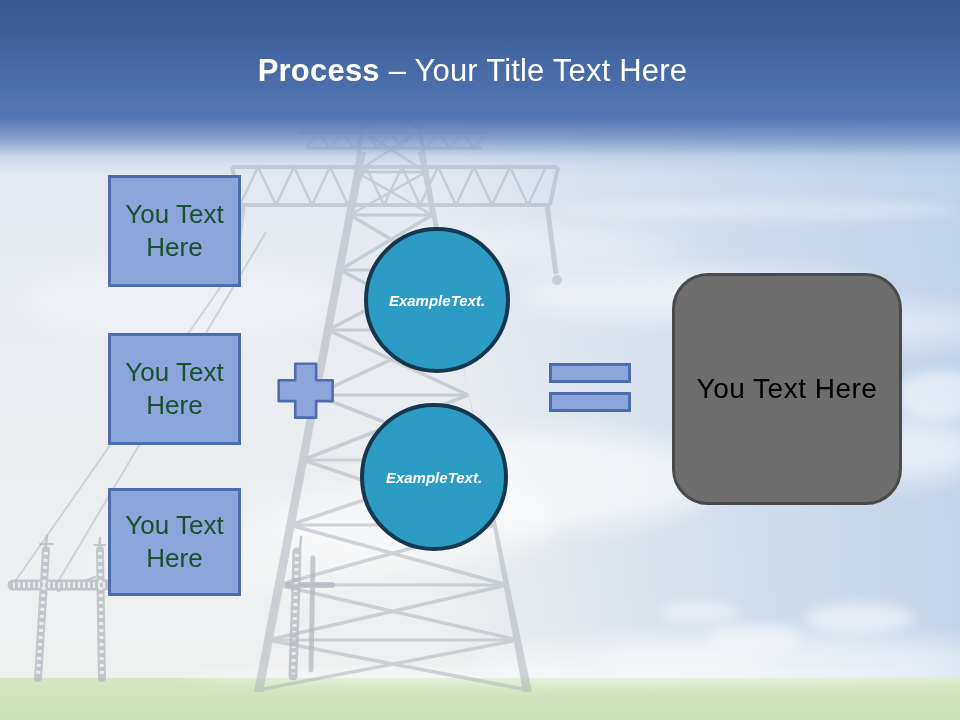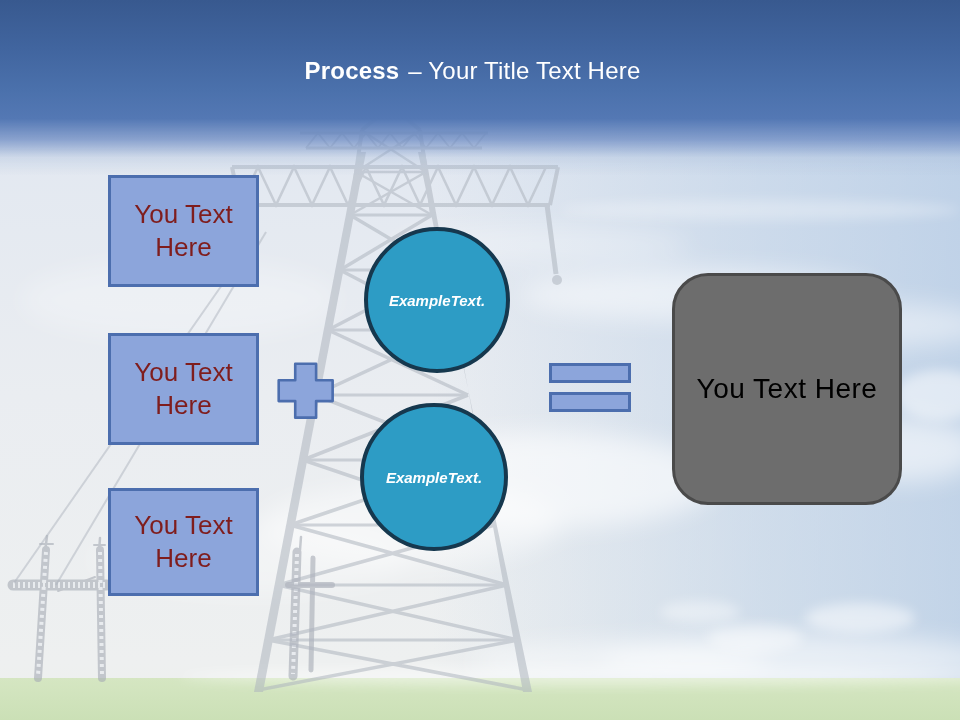--- a/index.html
+++ b/index.html
@@ -18,32 +18,32 @@
       #4b71ac 52%,
       #5478b4 68%,
       rgba(110,140,195,0.75) 80%,
       rgba(170,190,220,0.35) 90%,
       rgba(235,240,246,0) 100%);
     pointer-events:none;
   }
   .title{
     position:absolute;left:0;top:52px;width:960px;margin:0;padding-right:15px;
     box-sizing:border-box;text-align:center;
-    color:var(--title-text,#fff);font-size:24px;font-weight:400;line-height:38px;
+    color:var(--title-text,#fff);font-size:31px;font-weight:400;line-height:38px;
     letter-spacing:.2px;
   }
   .title .t-bold{font-weight:700;margin-right:9px;}
   
   .inbox{
-    position:absolute;left:108px;width:151px;height:112px;
+    position:absolute;left:108px;width:133px;height:112px;
     background:var(--accent-fill,#8CA5DB);
     border:3px solid var(--accent-border,#4C6EAE);
     box-sizing:border-box;
     display:flex;flex-direction:column;align-items:center;justify-content:center;
-    color:#7f1d1d;font-size:26px;line-height:33px;text-align:center;
+    color:#14532d;font-size:26px;line-height:33px;text-align:center;
   }
   .inbox-1{top:175px;}
   .inbox-2{top:333px;}
   .inbox-3{top:488px;height:108px;}
   
   .circle{
     position:absolute;border-radius:50%;
     background:var(--circle-fill,#2D9CC5);
     border:4px solid var(--circle-border,#16384E);
     box-sizing:border-box;

